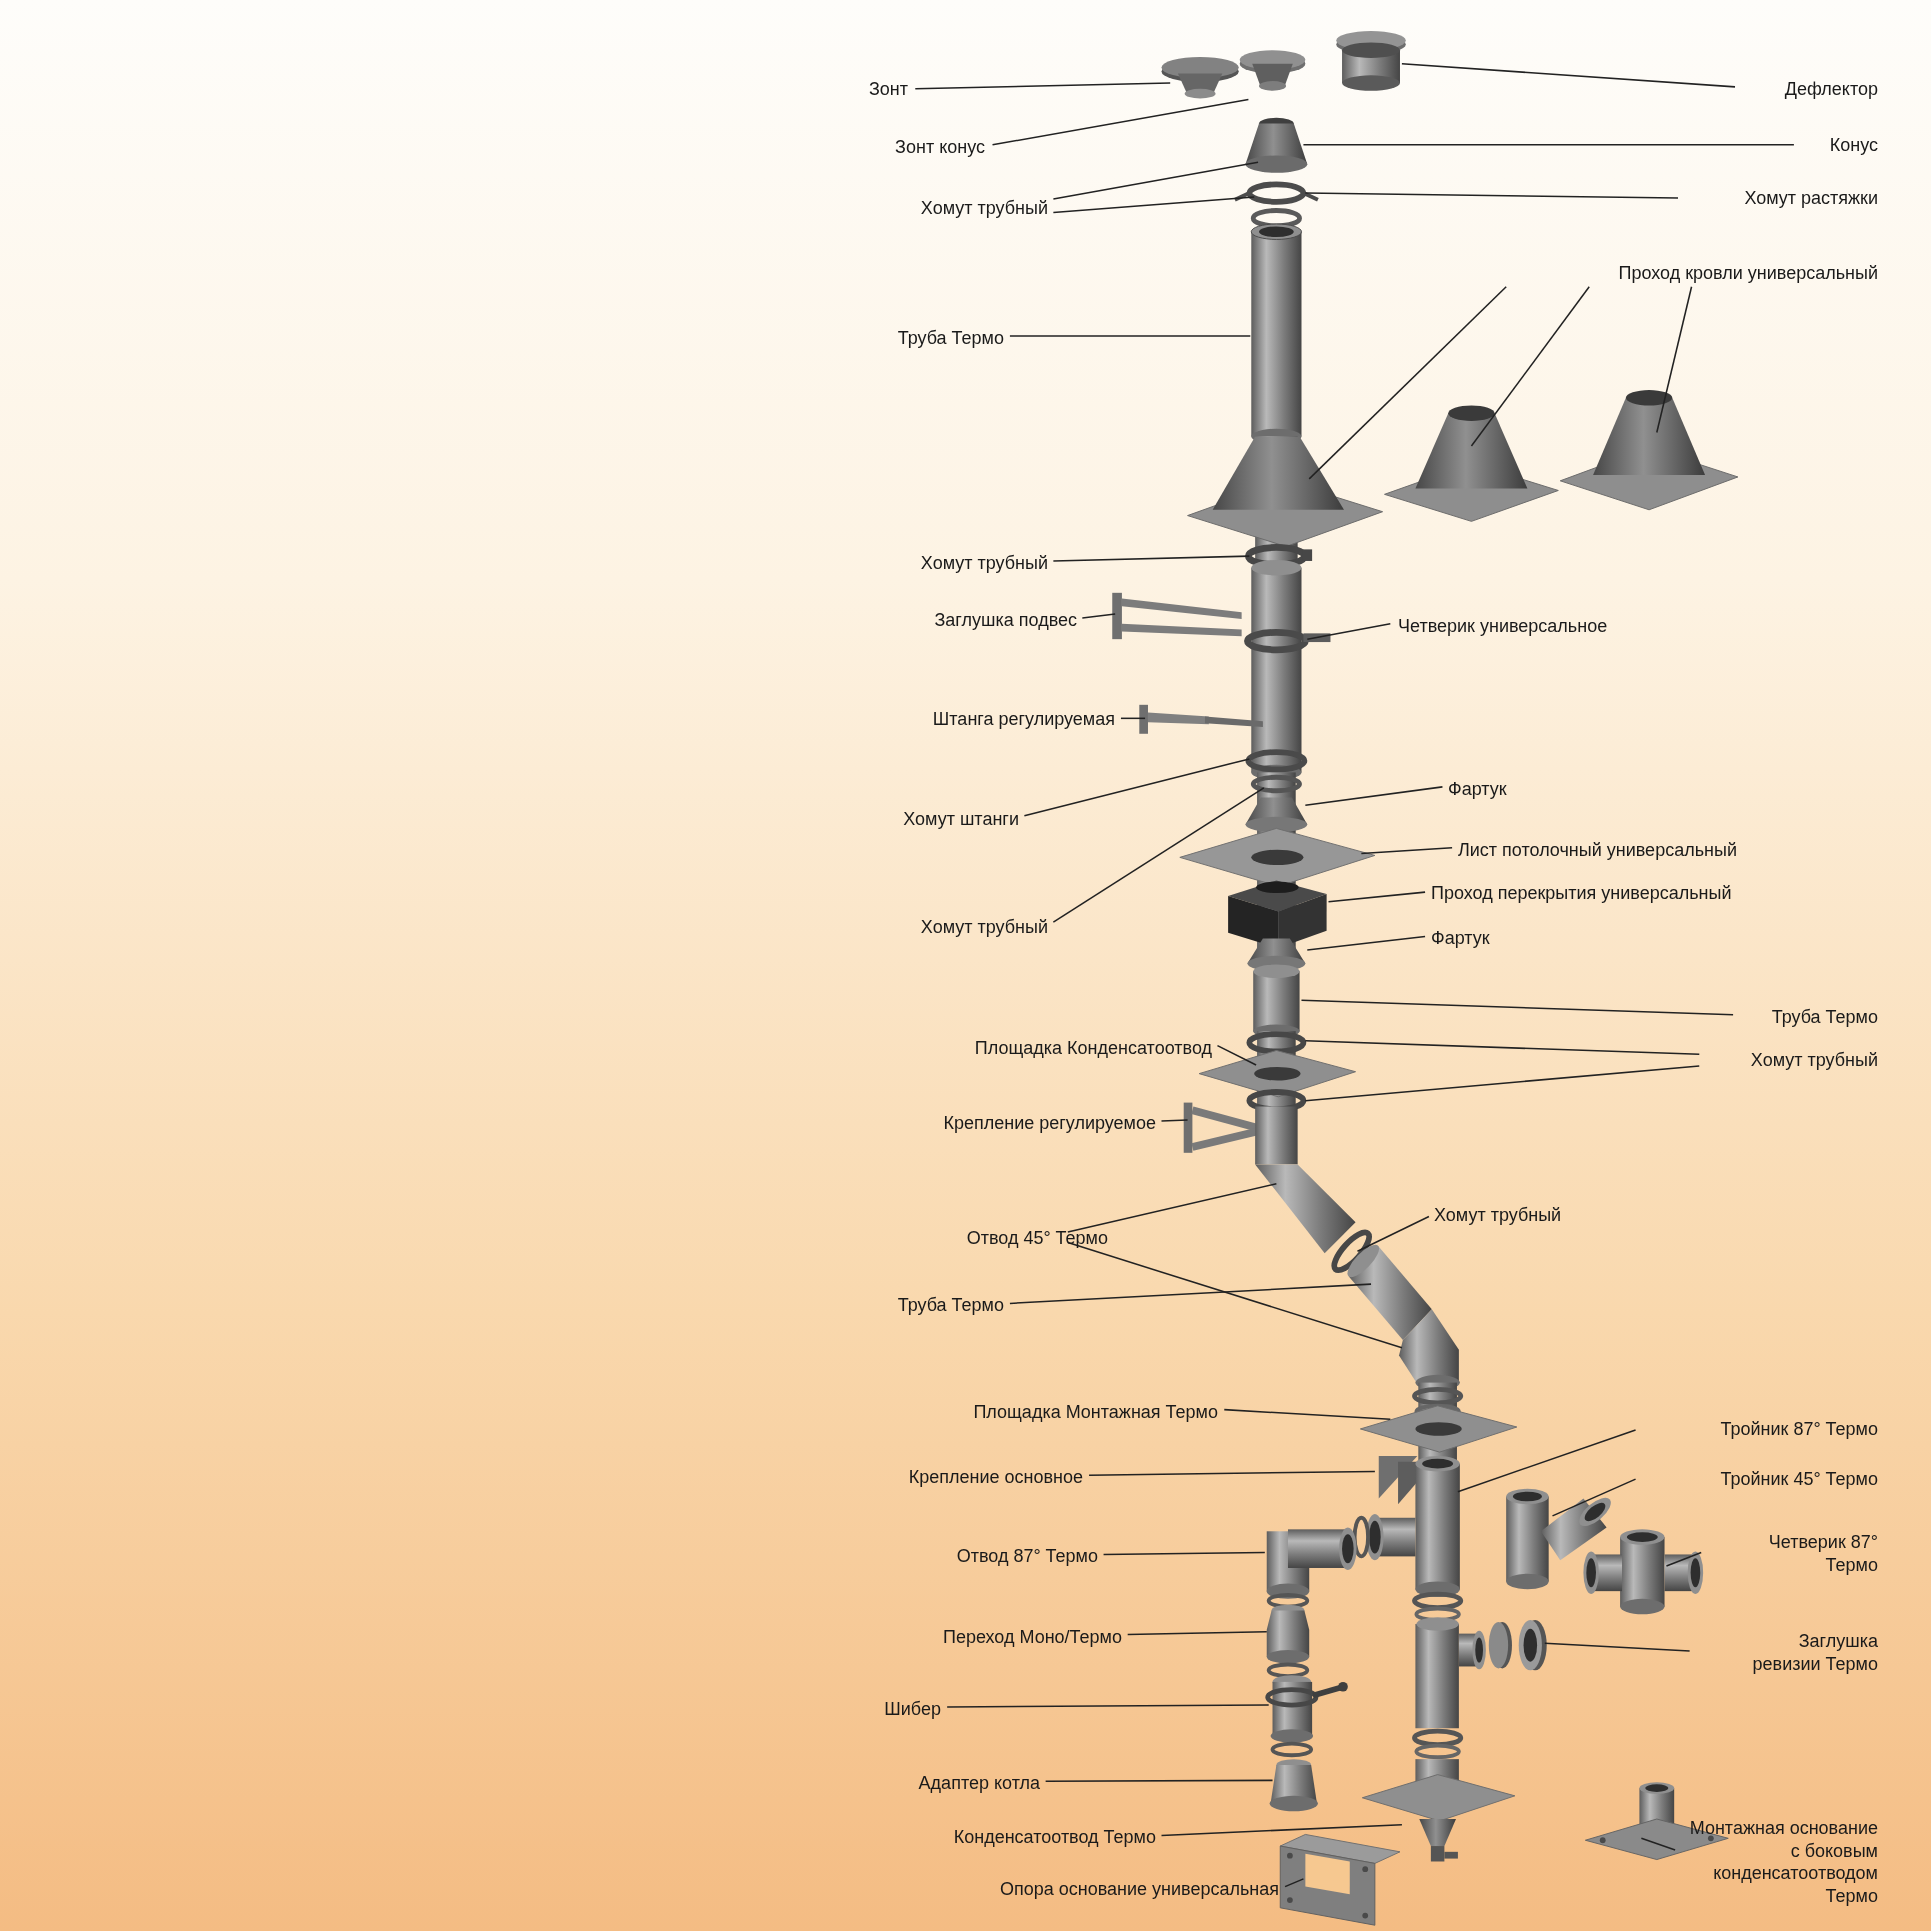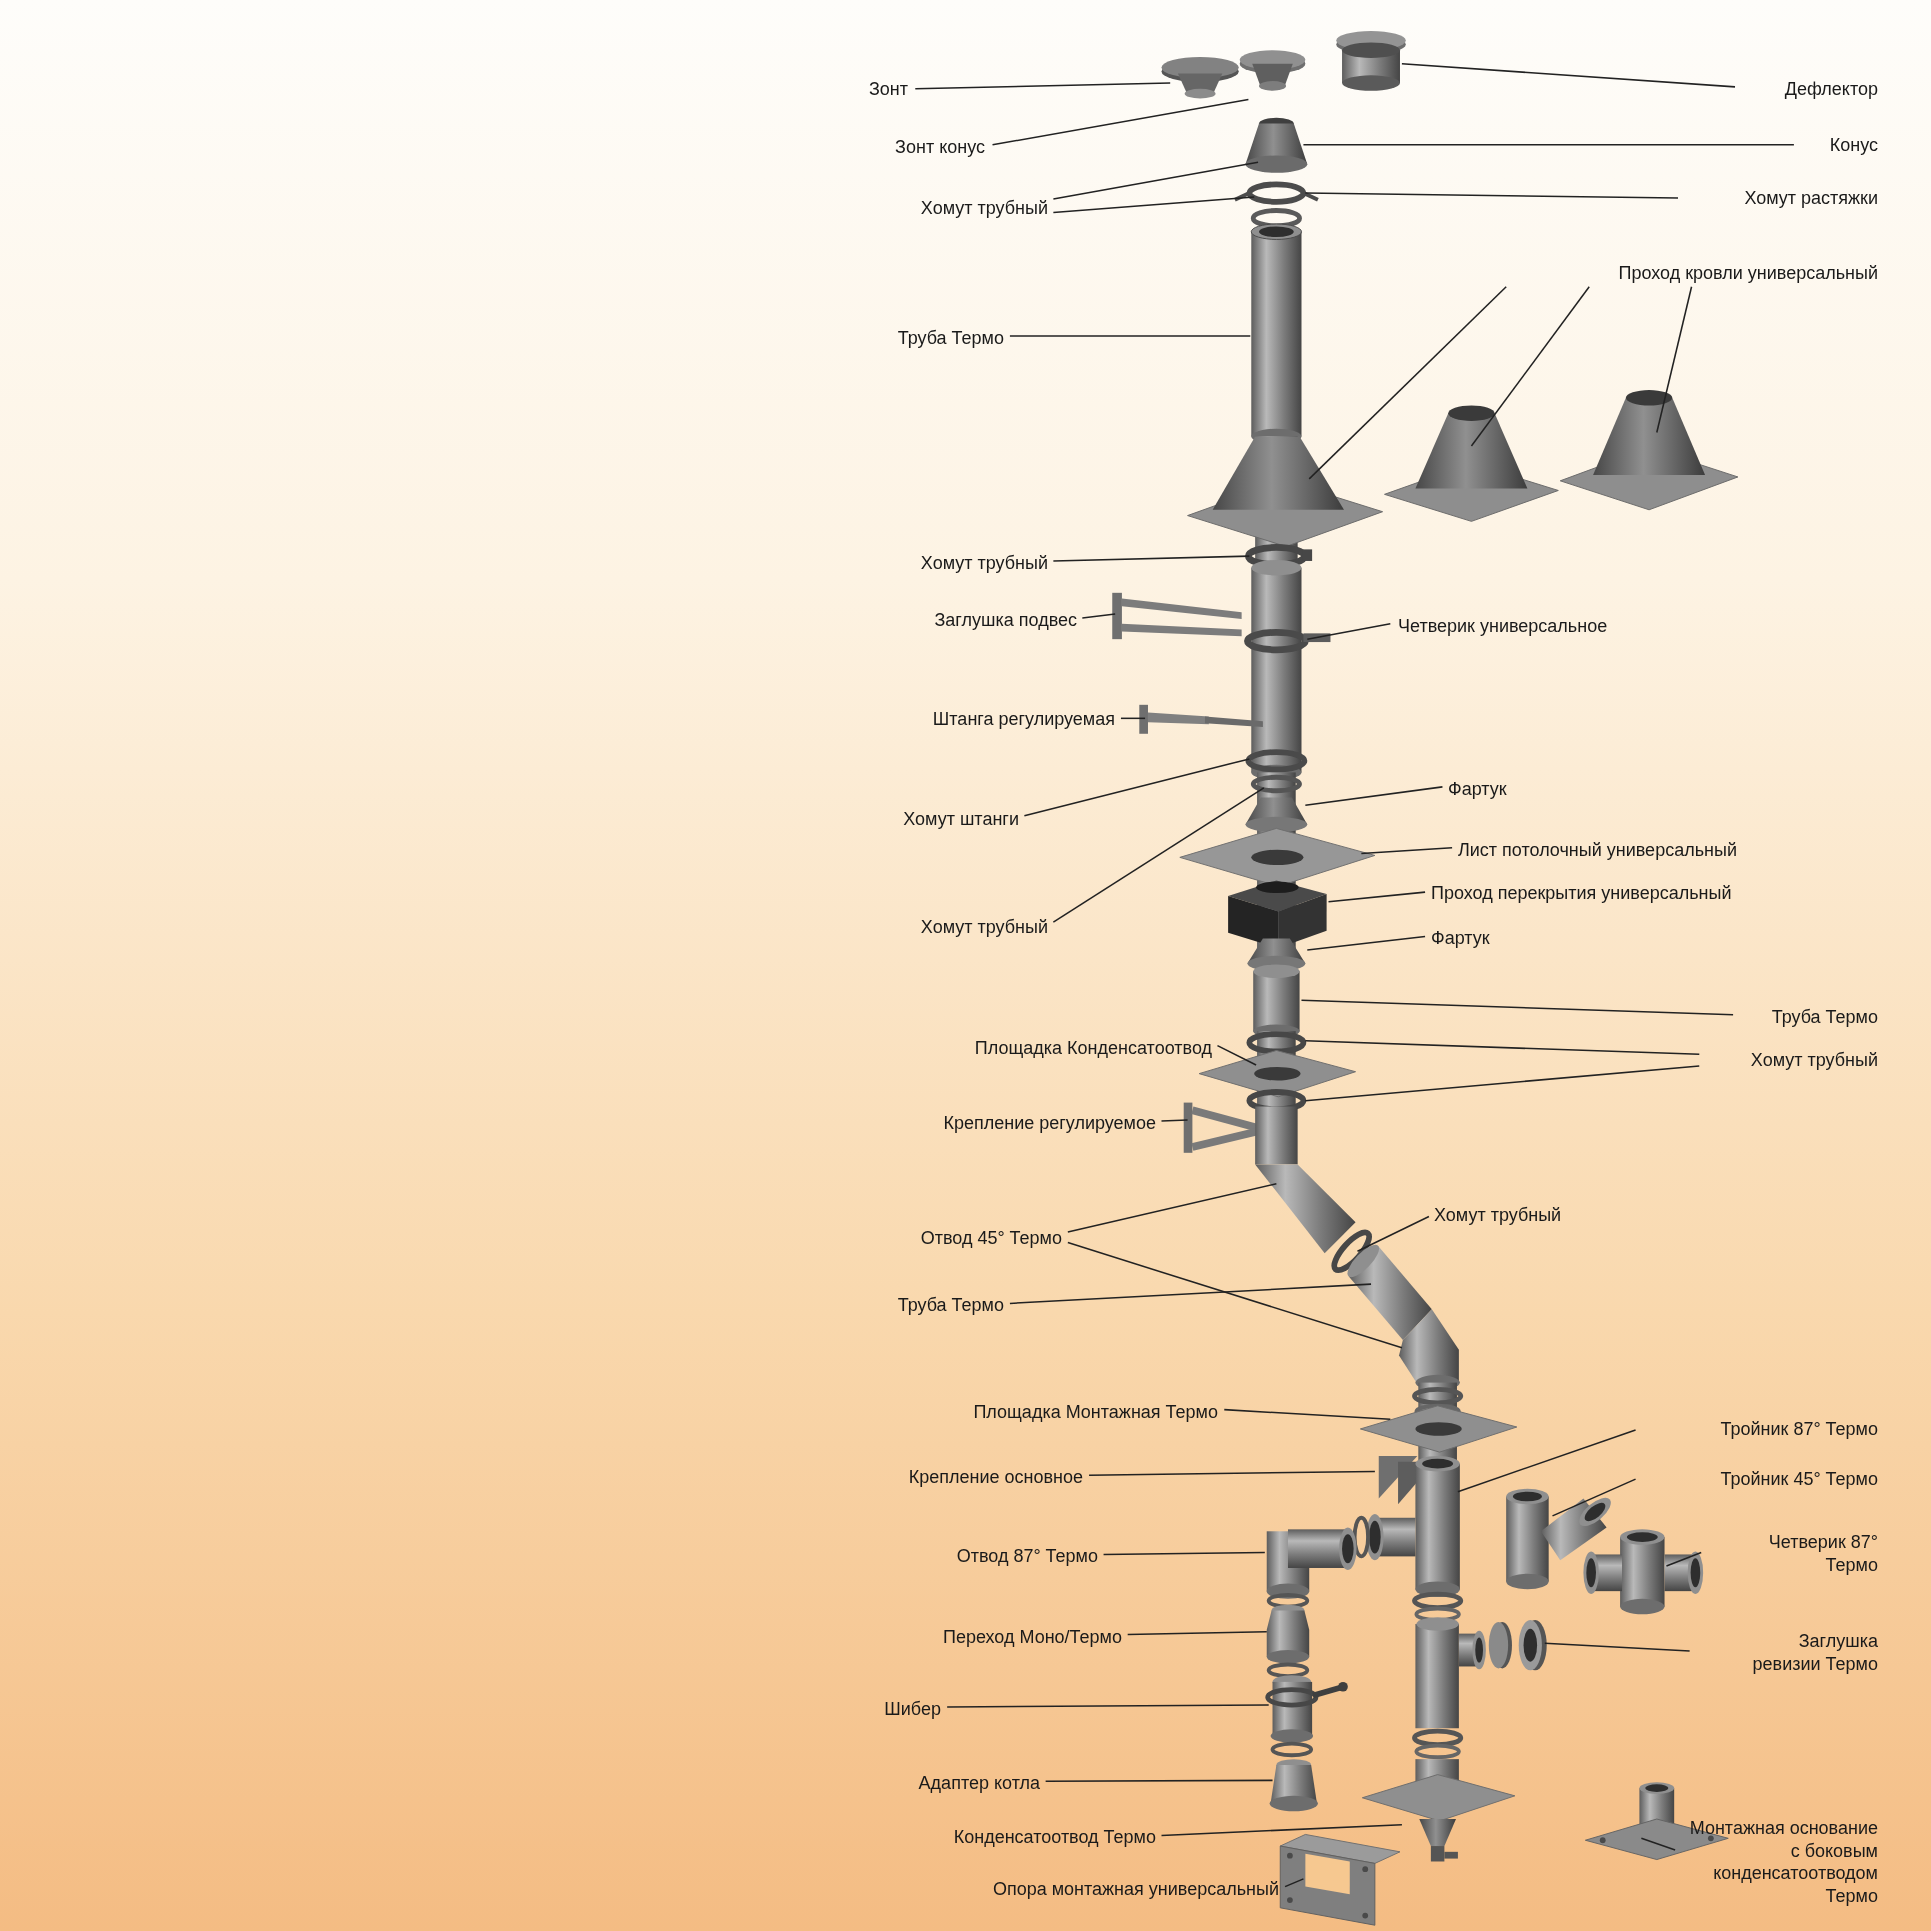--- a/index.html
+++ b/index.html
@@ -350,30 +350,30 @@
   <div class="lbl lt" style="right:946px;top:147px">Зонт конус</div>
   <div class="lbl lt" style="right:883px;top:208px">Хомут трубный</div>
   <div class="lbl lt" style="right:927px;top:338px">Труба Термо</div>
   <div class="lbl lt" style="right:883px;top:563px">Хомут трубный</div>
   <div class="lbl lt" style="right:854px;top:620px">Заглушка подвес</div>
   <div class="lbl lt" style="right:816px;top:719px">Штанга регулируемая</div>
   <div class="lbl lt" style="right:912px;top:819px">Хомут штанги</div>
   <div class="lbl lt" style="right:883px;top:927px">Хомут трубный</div>
   <div class="lbl lt" style="right:719px;top:1048px">Площадка Конденсатоотвод</div>
   <div class="lbl lt" style="right:775px;top:1123px">Крепление регулируемое</div>
-  <div class="lbl lt" style="right:869px;top:1238px">Отвод 45° Термо</div>
+  <div class="lbl lt" style="right:823px;top:1238px">Отвод 45° Термо</div>
   <div class="lbl lt" style="right:927px;top:1305px">Труба Термо</div>
   <div class="lbl lt" style="right:713px;top:1412px">Площадка Монтажная Термо</div>
   <div class="lbl lt" style="right:848px;top:1477px">Крепление основное</div>
   <div class="lbl lt" style="right:833px;top:1556px">Отвод 87° Термо</div>
   <div class="lbl lt" style="right:809px;top:1637px">Переход Моно/Термо</div>
   <div class="lbl lt" style="right:990px;top:1709px">Шибер</div>
   <div class="lbl lt" style="right:891px;top:1783px">Адаптер котла</div>
   <div class="lbl lt" style="right:775px;top:1837px">Конденсатоотвод Термо</div>
-  <div class="lbl lt" style="right:652px;top:1889px">Опора монтажная универсальный</div>
+  <div class="lbl lt" style="right:652px;top:1889px">Опора основание универсальная</div>
 
   <div class="lbl lt" style="right:53px;top:89px">Дефлектор</div>
   <div class="lbl lt" style="right:53px;top:145px">Конус</div>
   <div class="lbl lt" style="right:53px;top:198px">Хомут растяжки</div>
   <div class="lbl lt" style="right:53px;top:273px">Проход кровли универсальный</div>
   <div class="lbl" style="left:1398px;top:626px">Четверик универсальное</div>
   <div class="lbl" style="left:1448px;top:789px">Фартук</div>
   <div class="lbl" style="left:1458px;top:850px">Лист потолочный универсальный</div>
   <div class="lbl" style="left:1431px;top:893px">Проход перекрытия универсальный</div>
   <div class="lbl" style="left:1431px;top:938px">Фартук</div>

